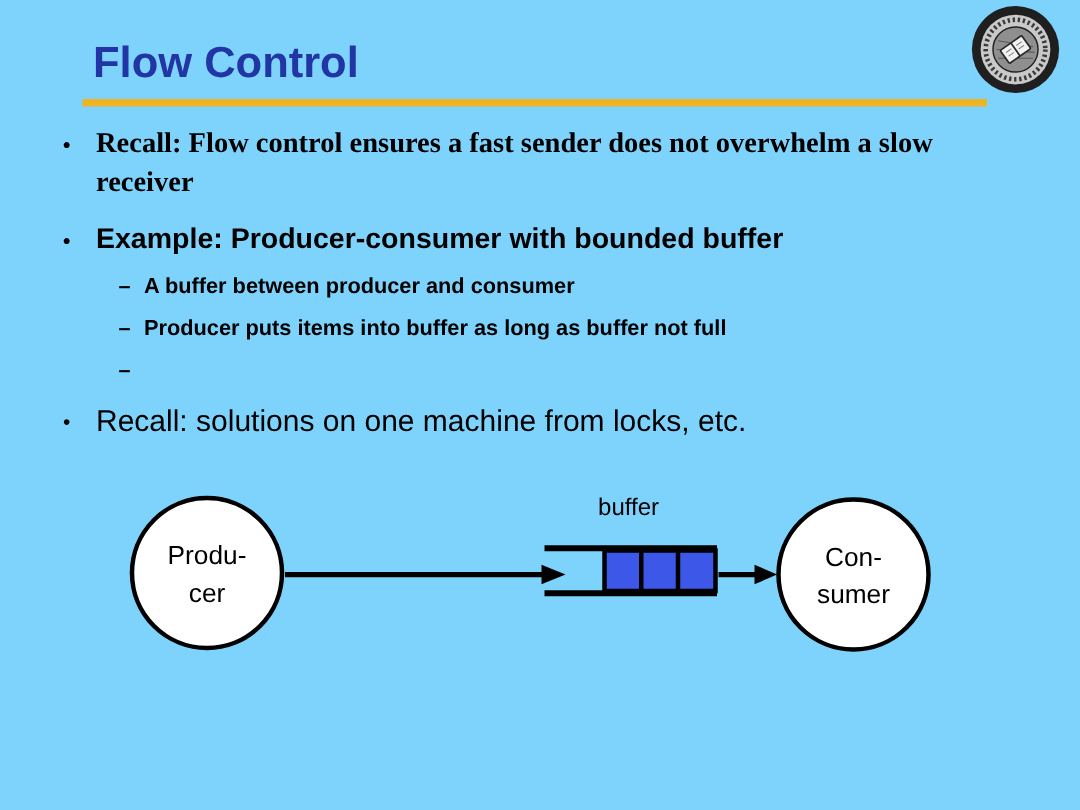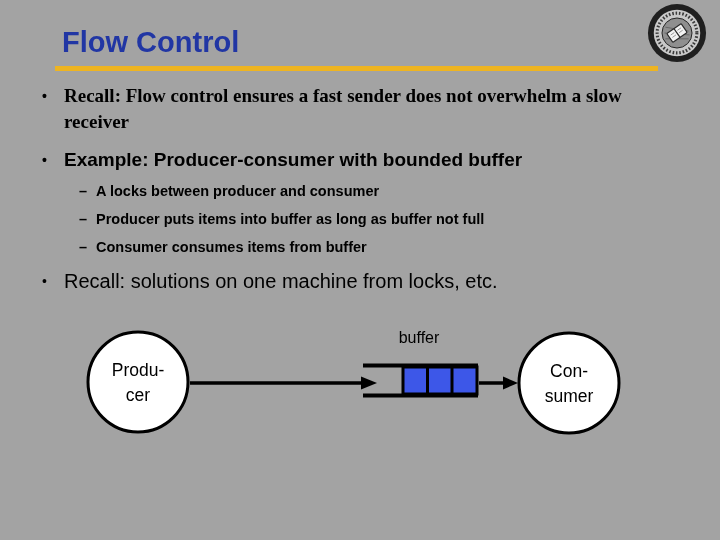--- a/index.html
+++ b/index.html
@@ -1,17 +1,17 @@
 <!DOCTYPE html>
 <html><head>
 <meta charset="utf-8">
 <style>
   html,body{margin:0;padding:0;background:#ffffff;}
   .slide{
-    position:relative;width:720px;height:540px;background:#a3a3a3;overflow:hidden;
+    position:relative;width:720px;height:540px;background:#7dd3fc;overflow:hidden;
     font-family:"Liberation Sans",sans-serif;color:#000;
   }
   .title{
     position:absolute;left:62px;top:26px;margin:0;
     font-size:29px;font-weight:bold;color:#2136A4;white-space:nowrap;
   }
   .rule{position:absolute;left:55px;top:66px;width:603px;height:5px;background:#EEB421;}
   .seal{position:absolute;left:646px;top:2px;width:62px;height:62px;}
   .bullet{
     position:absolute;left:42px;display:flex;align-items:flex-start;
@@ -65,29 +65,28 @@
   </div>
 
   <div class="bullet b2">
     <span class="marker">•</span>
     <span class="btext">Example: Producer-consumer with bounded buffer</span>
   </div>
 
   <div class="subs">
     <div class="sub">
       <span class="marker">–</span>
-      <span class="stext">A locks between producer and consumer</span>
+      <span class="stext">A buffer between producer and consumer</span>
     </div>
     <div class="sub">
       <span class="marker">–</span>
       <span class="stext">Producer puts items into buffer as long as buffer not full</span>
     </div>
     <div class="sub">
       <span class="marker">–</span>
-      <span class="stext">Consumer consumes items from buffer</span>
     </div>
   </div>
 
   <div class="bullet b3">
     <span class="marker">•</span>
     <span class="btext">Recall: solutions on one machine from locks, etc.</span>
   </div>
 
   <svg class="diagram" viewBox="0 318 720 132">
 

